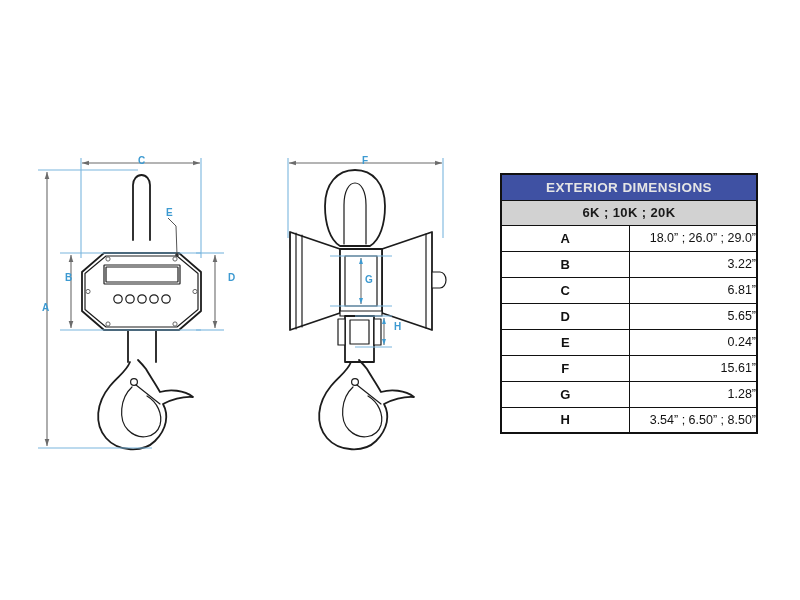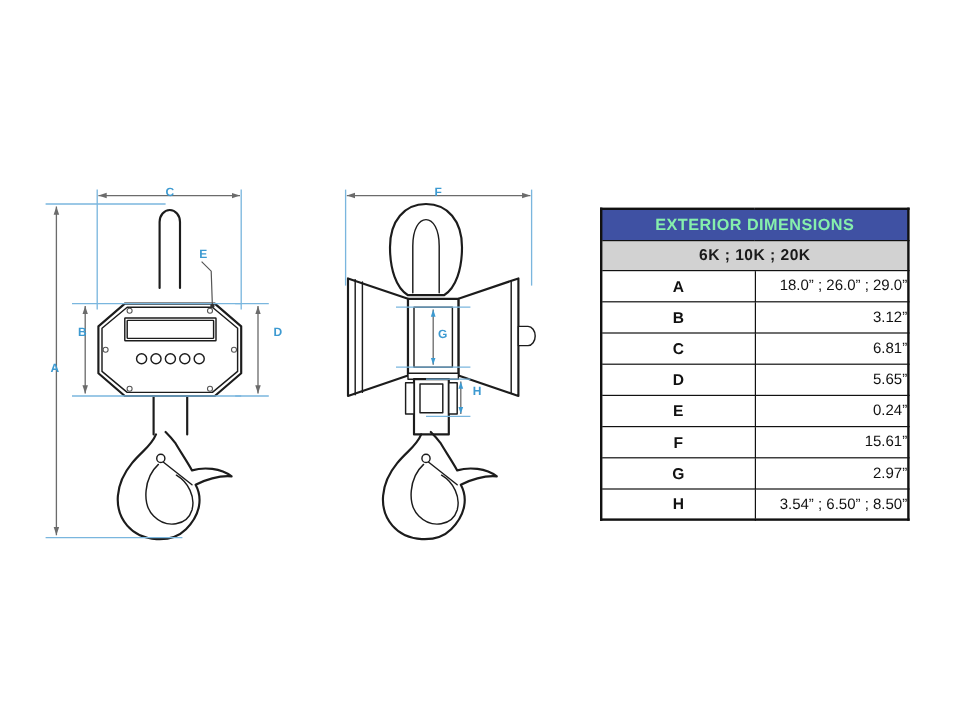--- a/index.html
+++ b/index.html
@@ -104,21 +104,21 @@
   #dim-table th,
   #dim-table td {
     border: 1px solid #111111;
     font-family: "Liberation Sans", sans-serif;
     padding: 0;
     height: 26px;
     box-sizing: border-box;
   }
   .tbl-title {
     background: #3f51a3;
-    color: #86efac;
+    color: #e5e5e5;
     font-size: 13.5px;
     font-weight: bold;
     letter-spacing: 0.4px;
     text-align: center;
     height: 26px !important;
   }
   .tbl-sub {
     background: #d2d2d2;
     color: #1a1a1a;
     font-size: 13px;
@@ -322,41 +322,41 @@
       </tr>
       <tr>
         <th class="tbl-sub" colspan="2">6K ; 10K ; 20K</th>
       </tr>
       <tr>
         <td class="tbl-key">A</td>
         <td class="tbl-val">18.0” ; 26.0” ; 29.0”</td>
       </tr>
       <tr>
         <td class="tbl-key">B</td>
-        <td class="tbl-val">3.12”</td>
+        <td class="tbl-val">3.22”</td>
       </tr>
       <tr>
         <td class="tbl-key">C</td>
         <td class="tbl-val">6.81”</td>
       </tr>
       <tr>
         <td class="tbl-key">D</td>
         <td class="tbl-val">5.65”</td>
       </tr>
       <tr>
         <td class="tbl-key">E</td>
         <td class="tbl-val">0.24”</td>
       </tr>
       <tr>
         <td class="tbl-key">F</td>
         <td class="tbl-val">15.61”</td>
       </tr>
       <tr>
         <td class="tbl-key">G</td>
-        <td class="tbl-val">2.97”</td>
+        <td class="tbl-val">1.28”</td>
       </tr>
       <tr>
         <td class="tbl-key">H</td>
         <td class="tbl-val">3.54” ; 6.50” ; 8.50”</td>
       </tr>
     </tbody>
   </table>
 
 </div>
 

